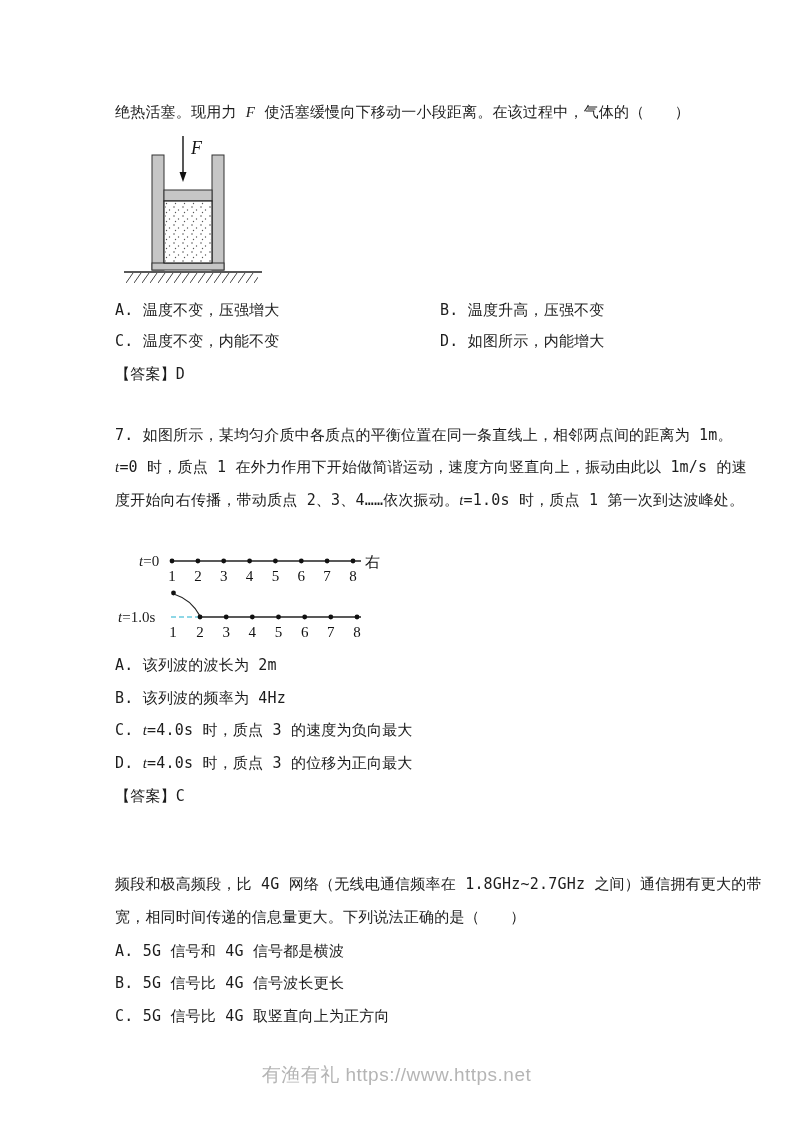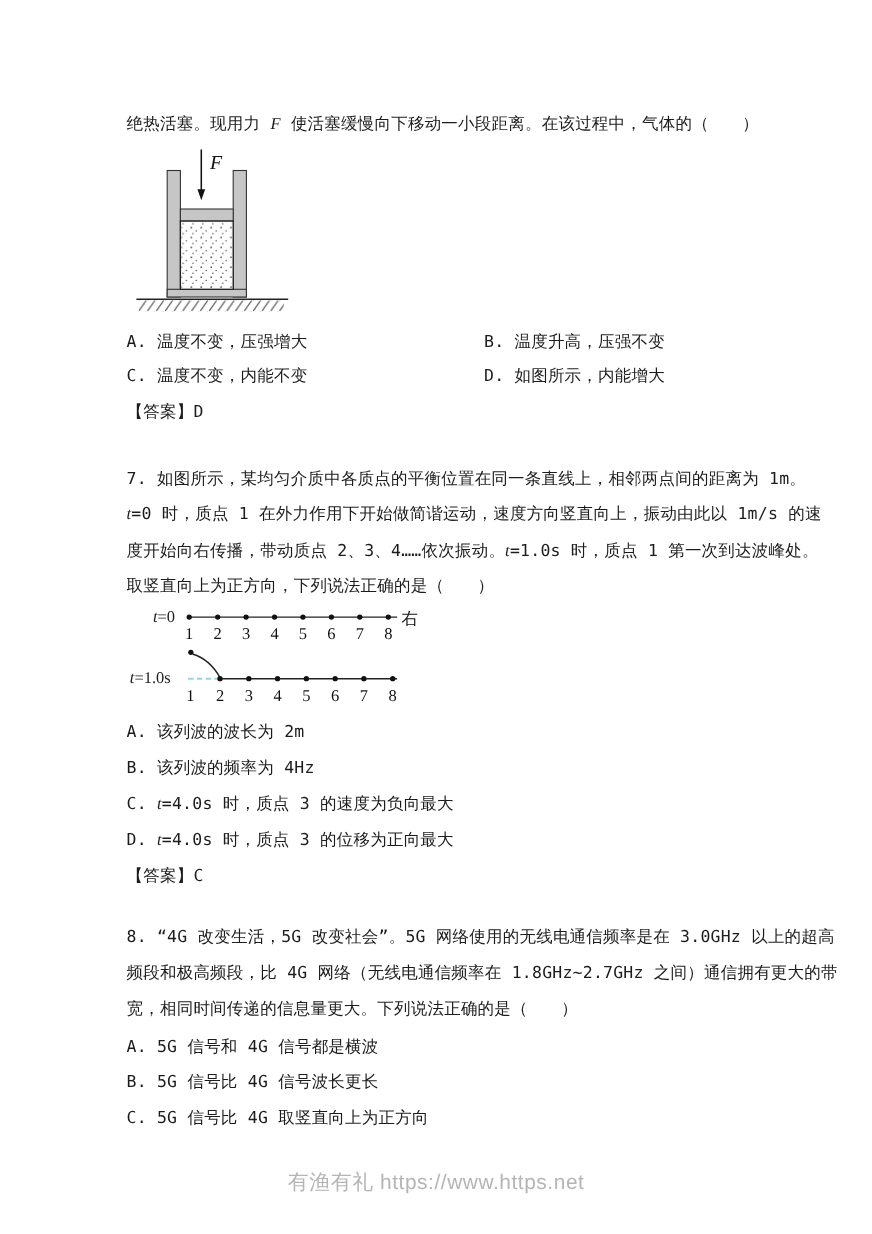--- a/index.html
+++ b/index.html
@@ -54,21 +54,20 @@
 
   <div class="line" style="left:115px;top:299px">A. 温度不变，压强增大</div>
   <div class="line" style="left:440px;top:299px">B. 温度升高，压强不变</div>
   <div class="line" style="left:115px;top:330px">C. 温度不变，内能不变</div>
   <div class="line" style="left:440px;top:330px">D. 如图所示，内能增大</div>
   <div class="line" style="left:115px;top:363px">【答案】D</div>
 
   <div class="line" style="left:115px;top:424px">7. 如图所示，某均匀介质中各质点的平衡位置在同一条直线上，相邻两点间的距离为 1m。</div>
   <div class="line" style="left:115px;top:456px"><span class="var">t</span><span>=0 时，质点 1 在外力作用下开始做简谐运动，速度方向竖直向上，振动由此以 1m/s 的速</span></div>
   <div class="line" style="left:115px;top:489px"><span>度开始向右传播，带动质点 2、3、4……依次振动。</span><span class="var">t</span><span>=1.0s 时，质点 1 第一次到达波峰处。</span></div>
-  <div class="line" style="left:115px;top:521px">取竖直向上为正方向，下列说法正确的是（　　）</div>
 
   <svg class="figsvg" style="left:112px;top:548px" width="300" height="100" viewBox="0 0 300 100">
     <g>
       <line x1="60" y1="13" x2="249" y2="13" stroke="#222" stroke-width="1.3"></line>
       <circle cx="60" cy="13" r="2.4" fill="#111"></circle>
         <circle cx="85.9" cy="13" r="2.4" fill="#111"></circle>
       <circle cx="111.7" cy="13" r="2.4" fill="#111"></circle>
         <circle cx="137.6" cy="13" r="2.4" fill="#111"></circle>
       <circle cx="163.4" cy="13" r="2.4" fill="#111"></circle>
         <circle cx="189.3" cy="13" r="2.4" fill="#111"></circle>
@@ -108,21 +107,20 @@
   </svg>
   <div class="dlabel" style="left:139px;top:552px"><span class="var">t</span><span>=0</span></div>
   <div class="dlabel" style="left:118px;top:608px"><span class="var">t</span><span>=1.0s</span></div>
 
   <div class="line" style="left:115px;top:654px">A. 该列波的波长为 2m</div>
   <div class="line" style="left:115px;top:687px">B. 该列波的频率为 4Hz</div>
   <div class="line" style="left:115px;top:719px"><span>C. </span><span class="var">t</span><span>=4.0s 时，质点 3 的速度为负向最大</span></div>
   <div class="line" style="left:115px;top:752px"><span>D. </span><span class="var">t</span><span>=4.0s 时，质点 3 的位移为正向最大</span></div>
   <div class="line" style="left:115px;top:785px">【答案】C</div>
 
-  <div class="line" style="left:115px;top:840px">8. “4G 改变生活，5G 改变社会”。5G 网络使用的无线电通信频率是在 3.0GHz 以上的超高</div>
   <div class="line" style="left:115px;top:873px">频段和极高频段，比 4G 网络（无线电通信频率在 1.8GHz~2.7GHz 之间）通信拥有更大的带</div>
   <div class="line" style="left:115px;top:906px">宽，相同时间传递的信息量更大。下列说法正确的是（　　）</div>
 
   <div class="line" style="left:115px;top:940px">A. 5G 信号和 4G 信号都是横波</div>
   <div class="line" style="left:115px;top:972px">B. 5G 信号比 4G 信号波长更长</div>
   <div class="line" style="left:115px;top:1005px">C. 5G 信号比 4G 取竖直向上为正方向</div>
 
   <div class="footer">有渔有礼 https://www.https.net</div>
 
 </div>

